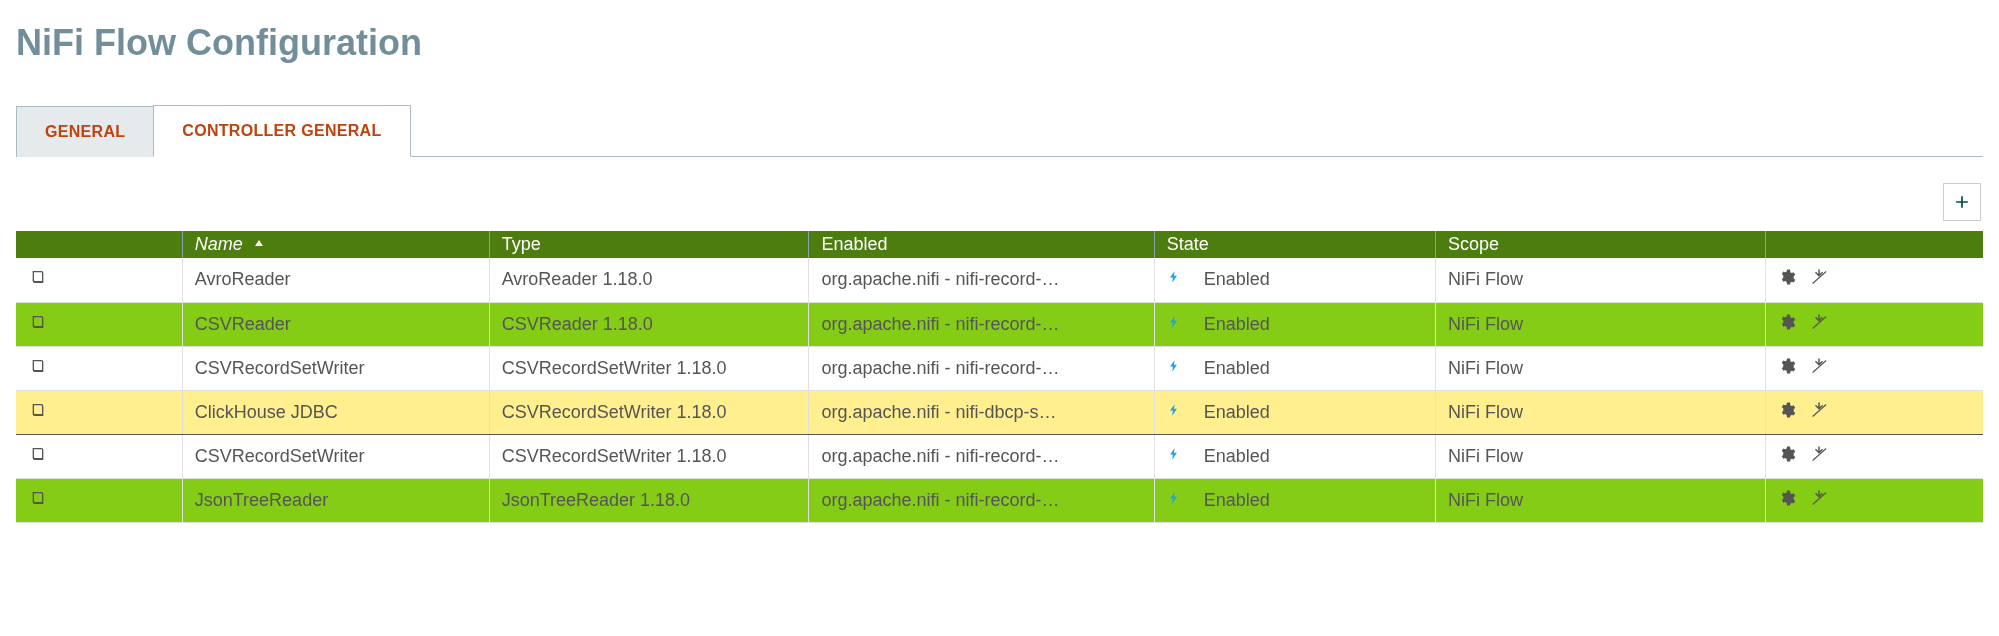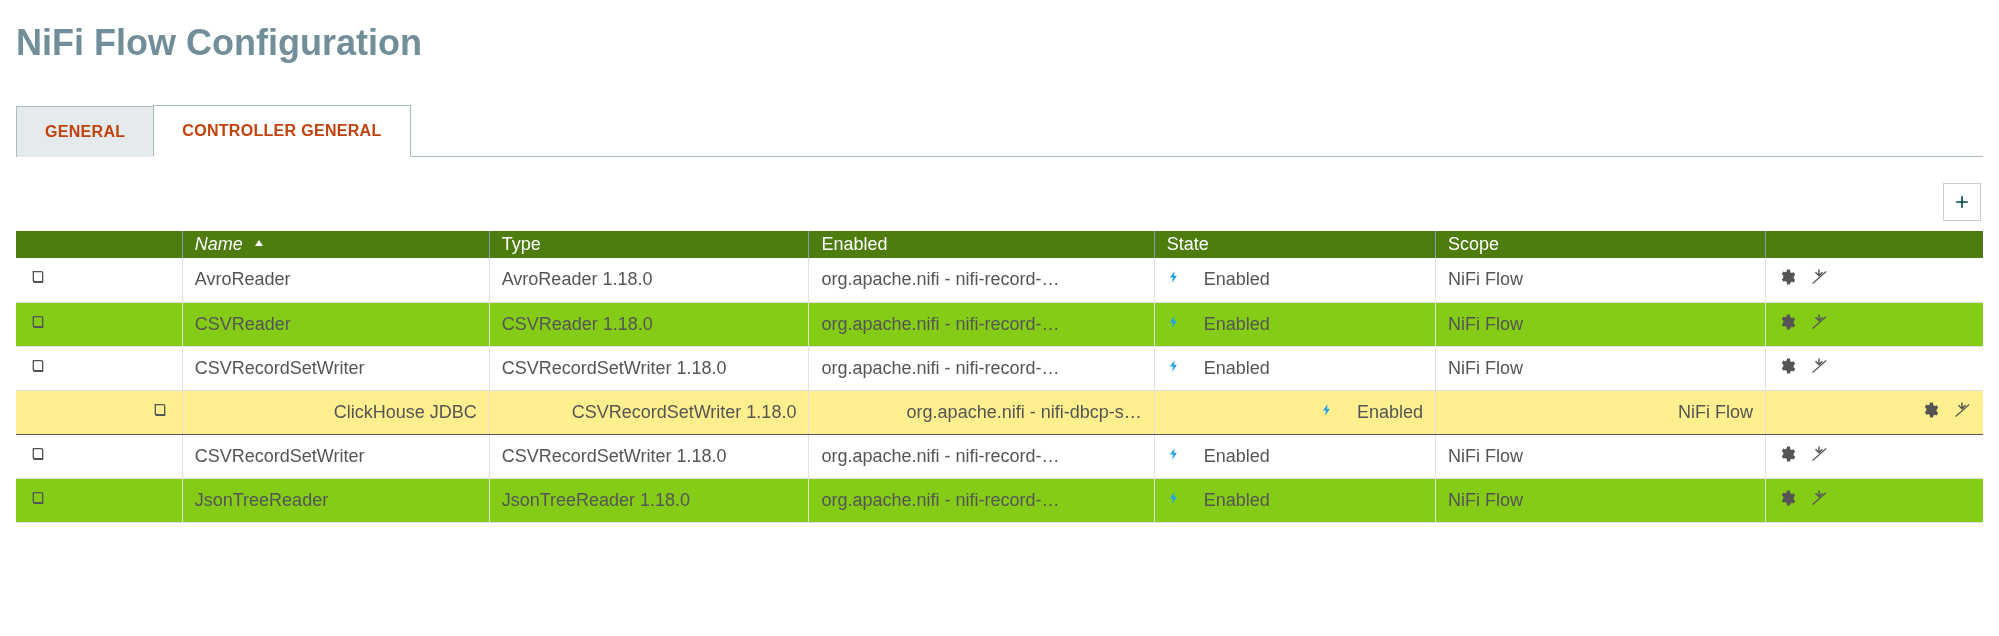--- a/index.html
+++ b/index.html
@@ -103,21 +103,20 @@
     height: 44px;
     margin-top: 12px;
   }
   table.grid tbody td:last-child { border-right: none; }
   table.grid tbody tr.even { background: #fff; }
   table.grid tbody tr.odd  { background: #84cc16; }
   table.grid tbody tr.selected {
     background: #ffef8f;
     border-top: 1px solid #555;
     border-bottom: 1px solid #555;
-    text-align: right;
   }
   table.grid tbody tr.selected td {
     border-bottom: 1px solid #555;
   }
   .col-icon   { width: 130px; }
   .col-name   { width: 240px; }
   .col-type   { width: 250px; }
   .col-bundle { width: 270px; }
   .col-state  { width: 220px; }
   .col-scope  { width: 258px; }

